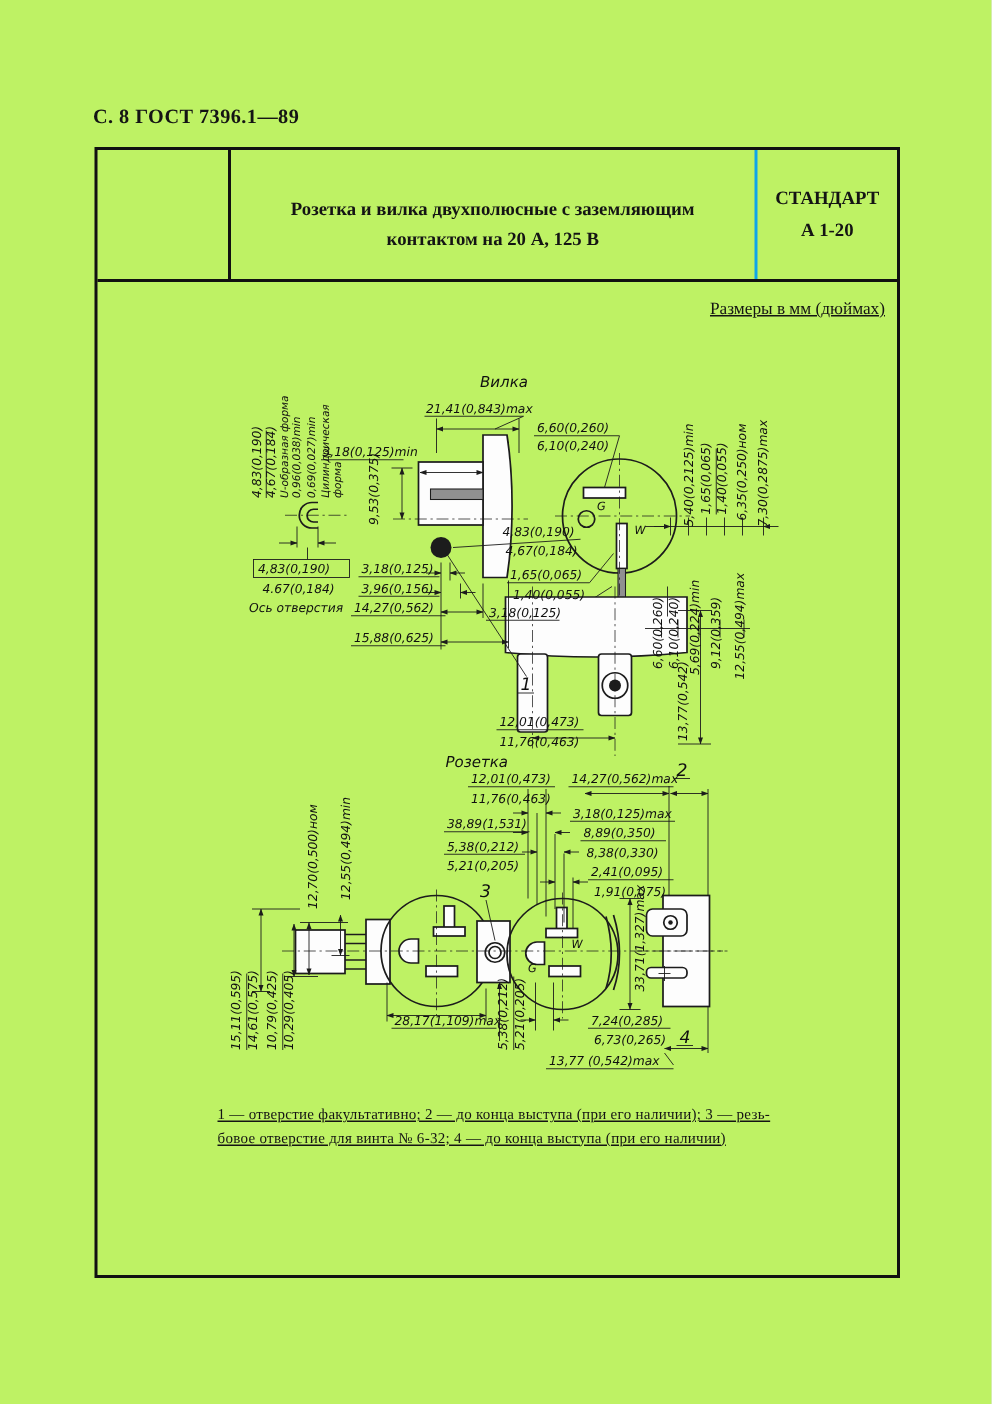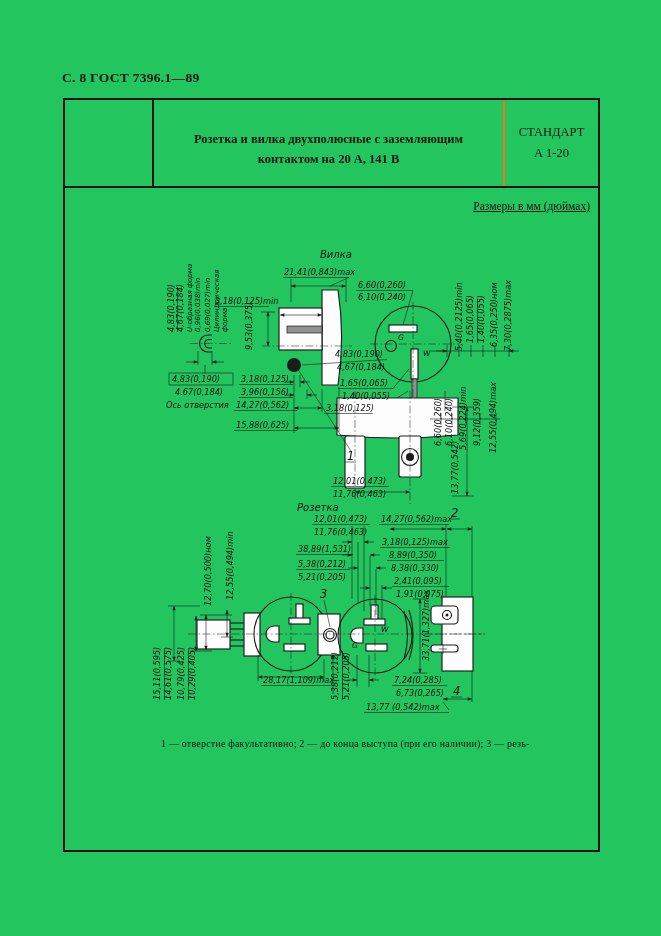--- a/index.html
+++ b/index.html
@@ -1,26 +1,26 @@
 <!DOCTYPE html>
 <html><head>
 <meta charset="utf-8">
 <style>
   html,body{margin:0;padding:0;background:#e8e8e8;}
-  .page{position:relative;width:661px;height:936px;background:#22c55e;font-family:"Liberation Serif",serif;color:#141414;overflow:hidden;}
+  .page{position:relative;width:661px;height:936px;background:#bef264;font-family:"Liberation Serif",serif;color:#141414;overflow:hidden;}
   .page-header{position:absolute;left:62px;top:70px;font-weight:bold;font-size:13.5px;letter-spacing:.3px;}
   .doc-table{position:absolute;left:63px;top:98px;width:533px;height:750px;border:2px solid #111;}
   .tb-head{display:flex;height:86px;border-bottom:2px solid #111;}
   .cell-left{width:87px;border-right:2px solid #111;}
   .cell-title{flex:1;display:flex;flex-direction:column;justify-content:center;align-items:center;text-align:left;font-weight:bold;font-size:12.5px;line-height:1.6;margin-top:12px;}
-  .cell-std{width:93px;border-left:2px solid #f97316;display:flex;flex-direction:column;justify-content:center;align-items:center;font-weight:normal;font-size:12.5px;line-height:1.7;}
+  .cell-std{width:93px;border-left:2px solid #0ea5e9;display:flex;flex-direction:column;justify-content:center;align-items:center;font-weight:bold;font-size:12.5px;line-height:1.7;}
   .tb-body{position:relative;height:660px;}
   .units-note{position:absolute;top:12px;right:8px;font-size:11.5px;text-decoration:underline;}
   .drawing-svg{position:absolute;left:0;top:41px;}
-  .footnote{position:absolute;left:96px;top:548px;width:400px;font-size:10px;line-height:1.55;letter-spacing:.2px;}
+  .footnote{position:absolute;left:80px;top:548px;width:400px;font-size:10px;line-height:1.55;letter-spacing:.2px;text-decoration:underline;}
   
   .ol{fill:none;stroke:#1c1c1c;stroke-width:1.15;stroke-linejoin:round;}
   .olw{fill:#fdfdfd;stroke:#1c1c1c;stroke-width:1.15;}
   .dim{fill:none;stroke:#1c1c1c;stroke-width:.6;}
   .cl{fill:none;stroke:#1c1c1c;stroke-width:.5;stroke-dasharray:8 2.5 1.5 2.5;}
   .gray{fill:#909090;stroke:#1c1c1c;stroke-width:.7;}
   .dk{fill:#1c1c1c;stroke:none;}
   svg text{font:italic 8.2px "DejaVu Sans",sans-serif;fill:#101010;}
   .ts{font-size:7px;}
   .tb{font-size:10px;}
@@ -31,21 +31,21 @@
 <body>
 
 <div class="page">
   <div class="page-header">С. 8 ГОСТ 7396.1—89</div>
 
   <div class="doc-table">
     <div class="tb-head">
       <div class="cell-left"></div>
       <div class="cell-title">
         <div>Розетка и вилка двухполюсные с заземляющим</div>
-        <div>контактом на 20 А, 141 В</div>
+        <div>контактом на 20 А, 125 В</div>
       </div>
       <div class="cell-std">
         <div>СТАНДАРТ</div>
         <div>А 1-20</div>
       </div>
     </div>
 
     <div class="tb-body">
       <div class="units-note">Размеры в мм (дюймах)</div>
 
@@ -373,16 +373,17 @@
 
           <text x="366" y="711">13,77 (0,542)max</text>
           <line class="dim" x1="364" y1="713.5" x2="449" y2="713.5"></line>
           <text class="tc" x="453" y="696">4</text>
           <line class="dim" x1="451" y1="698" x2="462" y2="698"></line>
         </g>
       </svg>
 
       <div class="footnote">
         <div>1 — отверстие факультативно; 2 — до конца выступа (при его наличии); 3 — резь-</div>
+        <div>бовое отверстие для винта № 6-32;   4 — до конца выступа (при его наличии)</div>
       </div>
     </div>
   </div>
 </div>
 
 </body></html>

